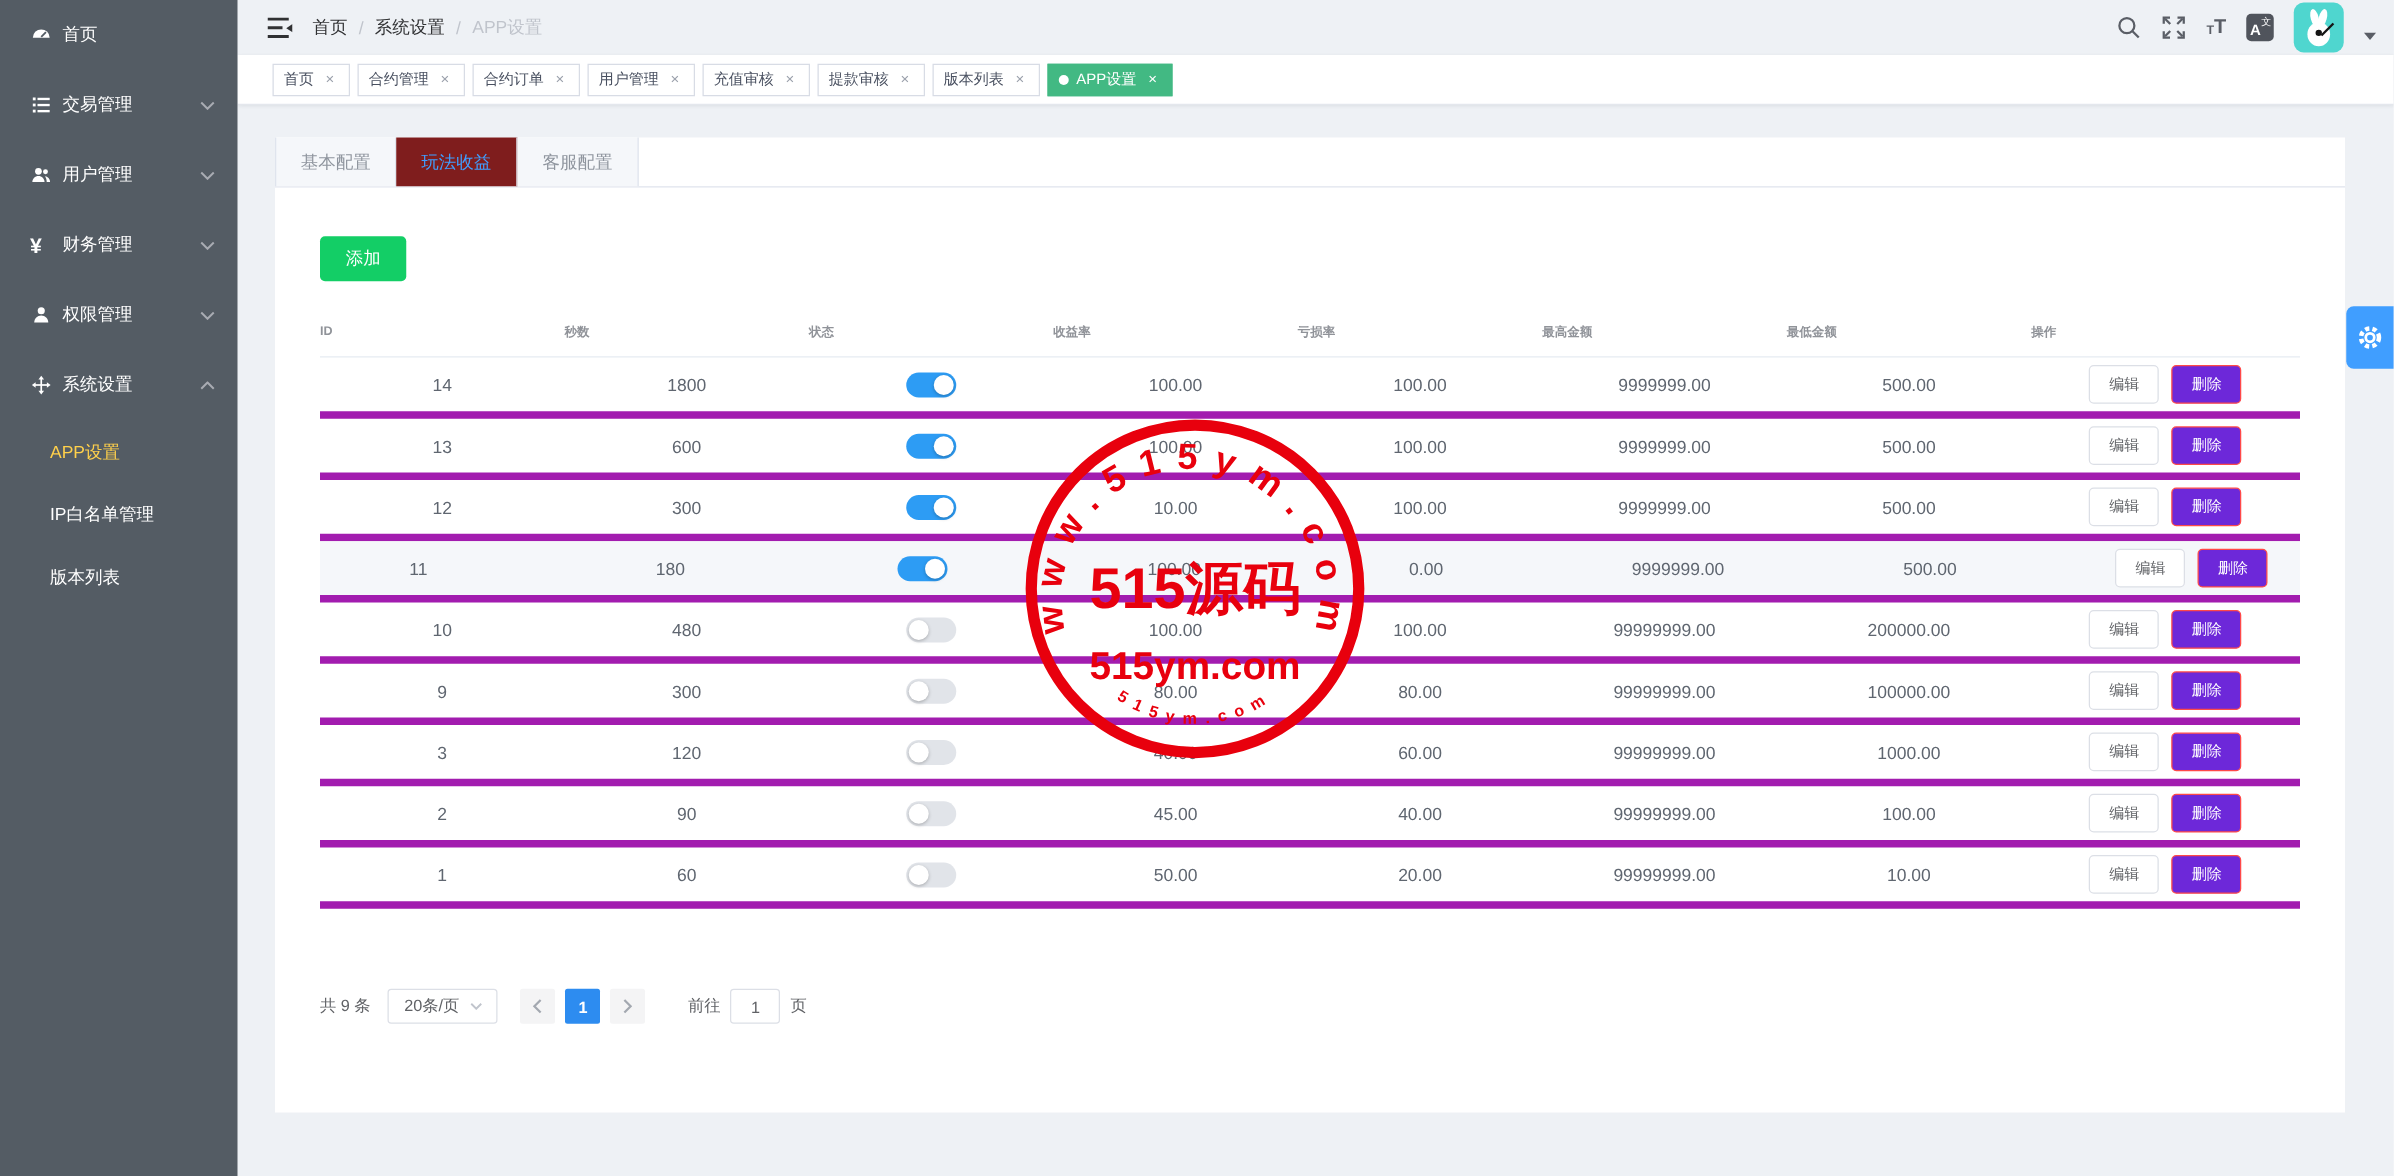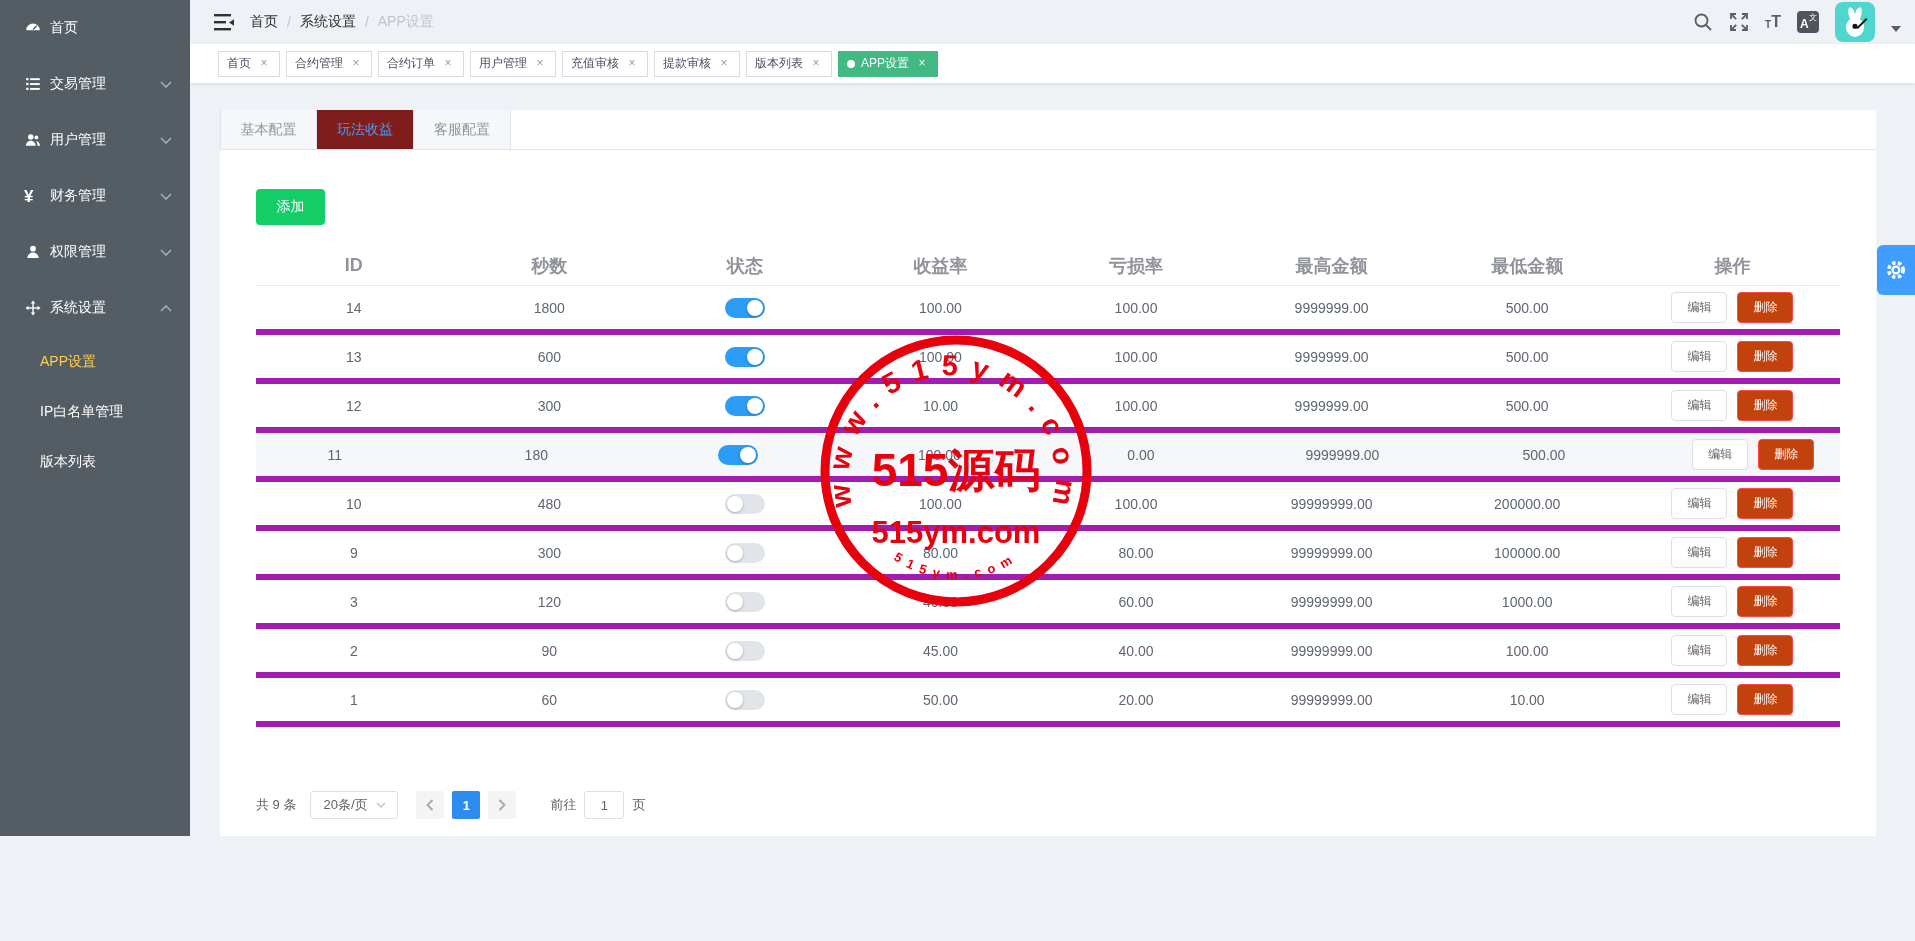--- a/index.html
+++ b/index.html
@@ -1,18 +1,18 @@
 <!DOCTYPE html>
 <html><head>
 <meta charset="utf-8">
 <style>
   * { margin:0; padding:0; box-sizing:border-box; }
   html,body { width:1915px; height:941px; overflow:hidden; }
   body { font-family:"Liberation Sans","DejaVu Sans",sans-serif; background:#eef1f5; }
-  .app { position:relative; width:1915px; height:836px; overflow:hidden; }
+  .app { position:relative; width:1915px; height:941px; overflow:hidden; }
 
   
   .sidebar { position:absolute; left:0; top:0; width:190px; height:941px; background:#545c64; z-index:10; }
   .side-item { height:56px; display:flex; align-items:center; padding:0 18px 0 24px; color:#fff; font-size:14px; cursor:pointer; }
   .side-item .icon { width:26px; display:flex; align-items:center; }
   .side-item .chev { margin-left:auto; display:flex; }
   .chev.up svg { transform:rotate(180deg); }
   .sub-item { height:50px; line-height:50px; padding-left:40px; color:#fff; font-size:14px; cursor:pointer; }
   .sub-item.active { color:#ffd04b; }
 
@@ -47,36 +47,36 @@
   .tabs { display:flex; height:40px; border-bottom:1px solid #dfe4ed; }
   .tab { width:97px; display:flex; align-items:center; justify-content:center; font-size:14px; color:#8f959e; background:#f5f7fa; border-right:1px solid #dfe4ed; cursor:pointer; }
   .tab:first-child { border-left:1px solid #dfe4ed; }
   .tab.active { background:#7f1d1d; color:#409eff; }
 
   .card-body { padding:39px 36px 0; }
   .btn-add { width:69px; height:36px; background:#13ce66; color:#fff; border:none; border-radius:4px; font-size:14px; cursor:pointer; }
 
   .table { margin-top:21px; }
   .thead { display:flex; height:40px; align-items:center; border-bottom:1px solid #e6ebf2; }
-  .th { flex:1; text-align:center; color:#909399; font-size:18px; font-weight:bold; }
+  .th { flex:1; color:#909399; font-size:10px; font-weight:bold; }
   .th:last-child { flex:1.1; }
   .trow { display:flex; height:49px; align-items:center; border-bottom:6px solid #a21caf; }
   .trow.hl { background:#f5f7fa;gap:44px; }
   .td { flex:1; text-align:center; color:#5f6670; font-size:14px; }
   .td:last-child { flex:1.1; }
 
   .switch { width:40px; height:20px; border-radius:10px; position:relative; display:inline-block; vertical-align:middle; cursor:pointer; }
   .switch.on { background:#2d9cf4; }
   .switch.off { background:#e1e4e9; }
   .knob { position:absolute; top:2px; width:16px; height:16px; border-radius:50%; background:#fff; box-shadow:0 1px 3px rgba(0,0,0,.25); }
   .switch.on .knob { right:2px; }
   .switch.off .knob { left:2px; }
 
   .btn-edit { height:31px; padding:0 15px; background:#fff; border:1px solid #dcdfe6; border-radius:4px; color:#606266; font-size:12px; cursor:pointer; }
-  .btn-del { height:31px; padding:0 15px; background:#c2410c; border:1px solid #ff4949; border-radius:4px; color:#fff; font-size:12px; margin-left:10px; cursor:pointer; }
+  .btn-del { height:31px; padding:0 15px; background:#6d28d9; border:1px solid #ff4949; border-radius:4px; color:#fff; font-size:12px; margin-left:10px; cursor:pointer; }
 
   .pager { display:flex; align-items:center; margin-top:64px; font-size:13px; color:#606266; }
   .pg-select { width:88px; height:28px; border:1px solid #dcdfe6; border-radius:3px; display:inline-flex; align-items:center; justify-content:center; gap:8px; margin:0 14px; color:#606266; cursor:pointer; background:#fff; }
   .pg-btn { width:28px; height:28px; background:#f4f4f5; border-radius:2px; display:inline-flex; align-items:center; justify-content:center; margin:0 4px; cursor:pointer; }
   .pg-cur { width:28px; height:28px; background:#2d8cf0; color:#fff; border-radius:2px; display:inline-flex; align-items:center; justify-content:center; font-weight:bold; margin:0 4px; cursor:pointer; }
   .goto-label { margin-left:30px; }
   .goto-input { width:40px; height:28px; border:1px solid #dcdfe6; border-radius:3px; text-align:center; font-size:13px; color:#606266; margin:0 8px; outline:none; }
 
   .gear-btn { position:absolute; right:0; top:245px; width:38px; height:50px; background:#409eff; border-radius:6px 0 0 6px; display:flex; align-items:center; justify-content:center; cursor:pointer; z-index:40; }
 

